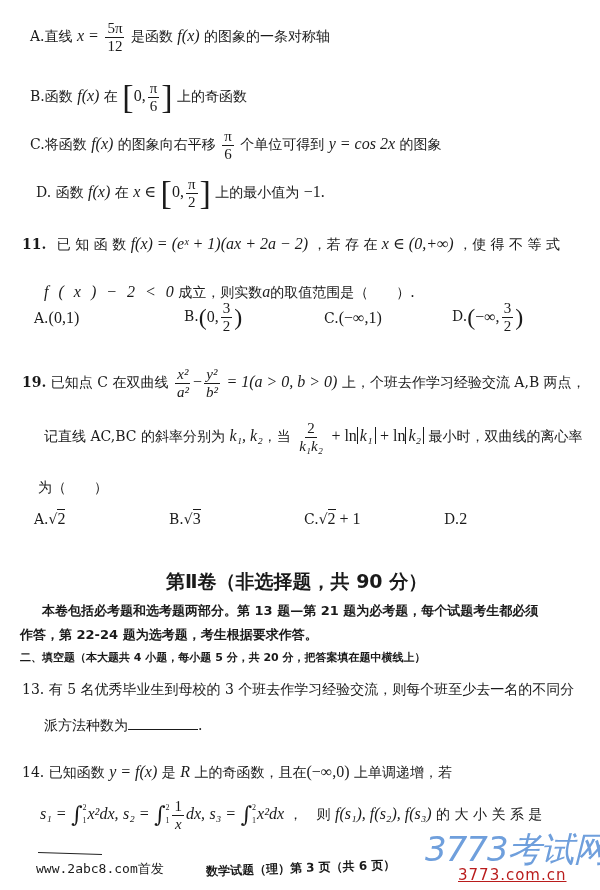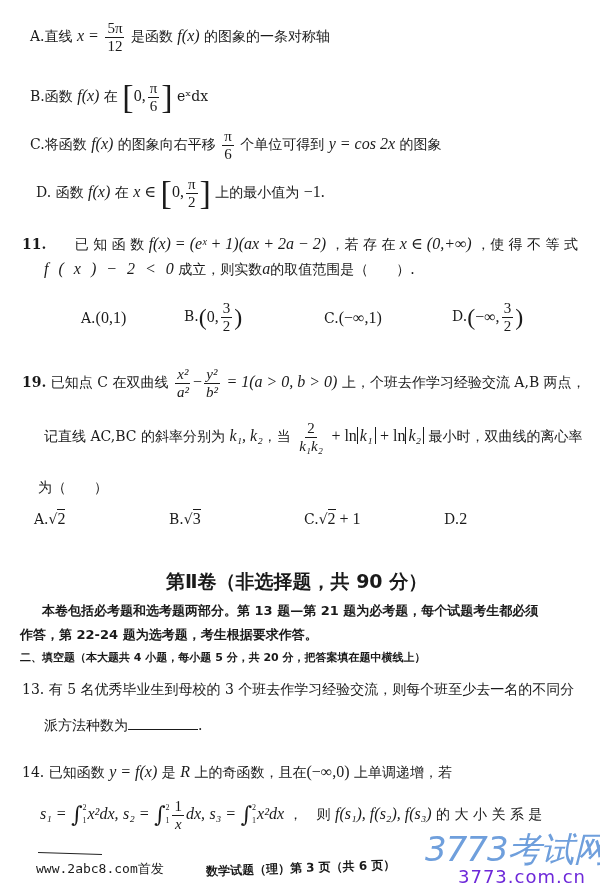--- a/index.html
+++ b/index.html
@@ -21,21 +21,21 @@
   .title { font-family: "DejaVu Sans", "Liberation Sans", sans-serif; font-weight: bold; font-size: 19px; }
   .hd { font-family: "DejaVu Sans", "Liberation Sans", sans-serif; font-weight: bold; font-size: 13.5px; }
   .blank { display: inline-block; width: 70px; border-bottom: 1px solid #1a1a1a; height: 12px; vertical-align: baseline; }
   .integral { font-family: "DejaVu Serif", serif; font-size: 22px; vertical-align: middle; position: relative; }
   .lims { display: inline-flex; flex-direction: column; font-size: 8px; vertical-align: middle; line-height: 1.6; margin-right: 1px; font-family: "Liberation Serif", serif; }
   .sqrt { font-family: "DejaVu Serif", serif; }
   .sqrt-over { border-top: 1px solid #1a1a1a; font-family: "Liberation Serif", serif; }
   .abs { border-left: 1px solid #1a1a1a; border-right: 1px solid #1a1a1a; padding: 0 2px; }
   .footer-left { font-family: "DejaVu Sans Mono", "Liberation Mono", monospace; font-size: 13px; }
   .wm-big { font-family: "DejaVu Sans", "Liberation Sans", sans-serif; font-style: italic; font-size: 34px; color: #6f9fdc; letter-spacing: -1px; }
-  .wm-small { font-family: "DejaVu Sans", "Liberation Sans", sans-serif; font-size: 18px; color: #6d28d9; letter-spacing: 1px; }
+  .wm-small { font-family: "DejaVu Sans", "Liberation Sans", sans-serif; font-size: 15px; color: #b91c1c; letter-spacing: 1px; text-decoration: underline; }
 </style>
 </head>
 <body>
 
 <div class="ln" style="left:30px; top:20px;">
   <span>A.</span><span>直线</span>
   <span class="m">x =</span>
   <span class="frac">
       <span class="num">5π</span>
       <span class="den">12</span>
@@ -46,21 +46,21 @@
 </div>
 
 <div class="ln" style="left:30px; top:80px;">
   <span>B.</span><span>函数</span>
   <span class="m">f(x)</span>
   <span>在</span>
   <span class="bigb">[</span><span class="r">0,</span><span class="frac">
       <span class="num">π</span>
       <span class="den">6</span>
     </span><span class="bigb">]</span>
-  <span>eˣdx</span>
+  <span>上的奇函数</span>
 </div>
 
 <div class="ln" style="left:30px; top:128px;">
   <span>C.</span><span>将函数</span>
   <span class="m">f(x)</span>
   <span>的图象向右平移</span>
   <span class="frac">
       <span class="num">π</span>
       <span class="den">6</span>
     </span>
@@ -78,32 +78,32 @@
   <span class="bigb">[</span><span class="r">0,</span><span class="frac">
       <span class="num">π</span>
       <span class="den">2</span>
     </span><span class="bigb">]</span>
   <span>上的最小值为</span>
   <span class="r">−1.</span>
 </div>
 
 <div class="ln" style="left:22px; top:236px;">
   <span class="b">11.</span>
-  <span style="margin-left:24px;">已 知 函 数</span>
+  <span style="margin-left:6px;">已 知 函 数</span>
   <span class="m">f(x) = (eˣ + 1)(ax + 2a − 2)</span>
   <span>，若 存 在</span>
   <span class="m">x ∈ (0,+∞)</span>
   <span>，使 得 不 等 式</span>
 </div>
-<div class="ln" style="left:44px; top:261px;">
+<div class="ln" style="left:44px; top:284px;">
   <span class="m" style="word-spacing:6px;">f ( x ) − 2 &lt; 0</span>
   <span>成立，则实数</span><span class="m">a</span><span>的取值范围是（　　）.</span>
 </div>
 <div class="ln" style="left:34px; top:300px; width:540px; height:36px;">
-  <span style="position:absolute; left:0; top:10px;margin-left:47px;">
+  <span style="position:absolute; left:0; top:10px;">
     <span>A.</span><span class="r">(0,1)</span>
   </span>
   <span style="position:absolute; left:150px; top:0;">
     <span>B.</span><span class="mbr">(</span><span class="r" style="vertical-align:middle;">0,</span><span class="frac">
         <span class="num">3</span>
         <span class="den">2</span>
       </span><span class="mbr">)</span>
   </span>
   <span style="position:absolute; left:290px; top:10px;">
     <span>C.</span><span class="r">(−∞,1)</span>

